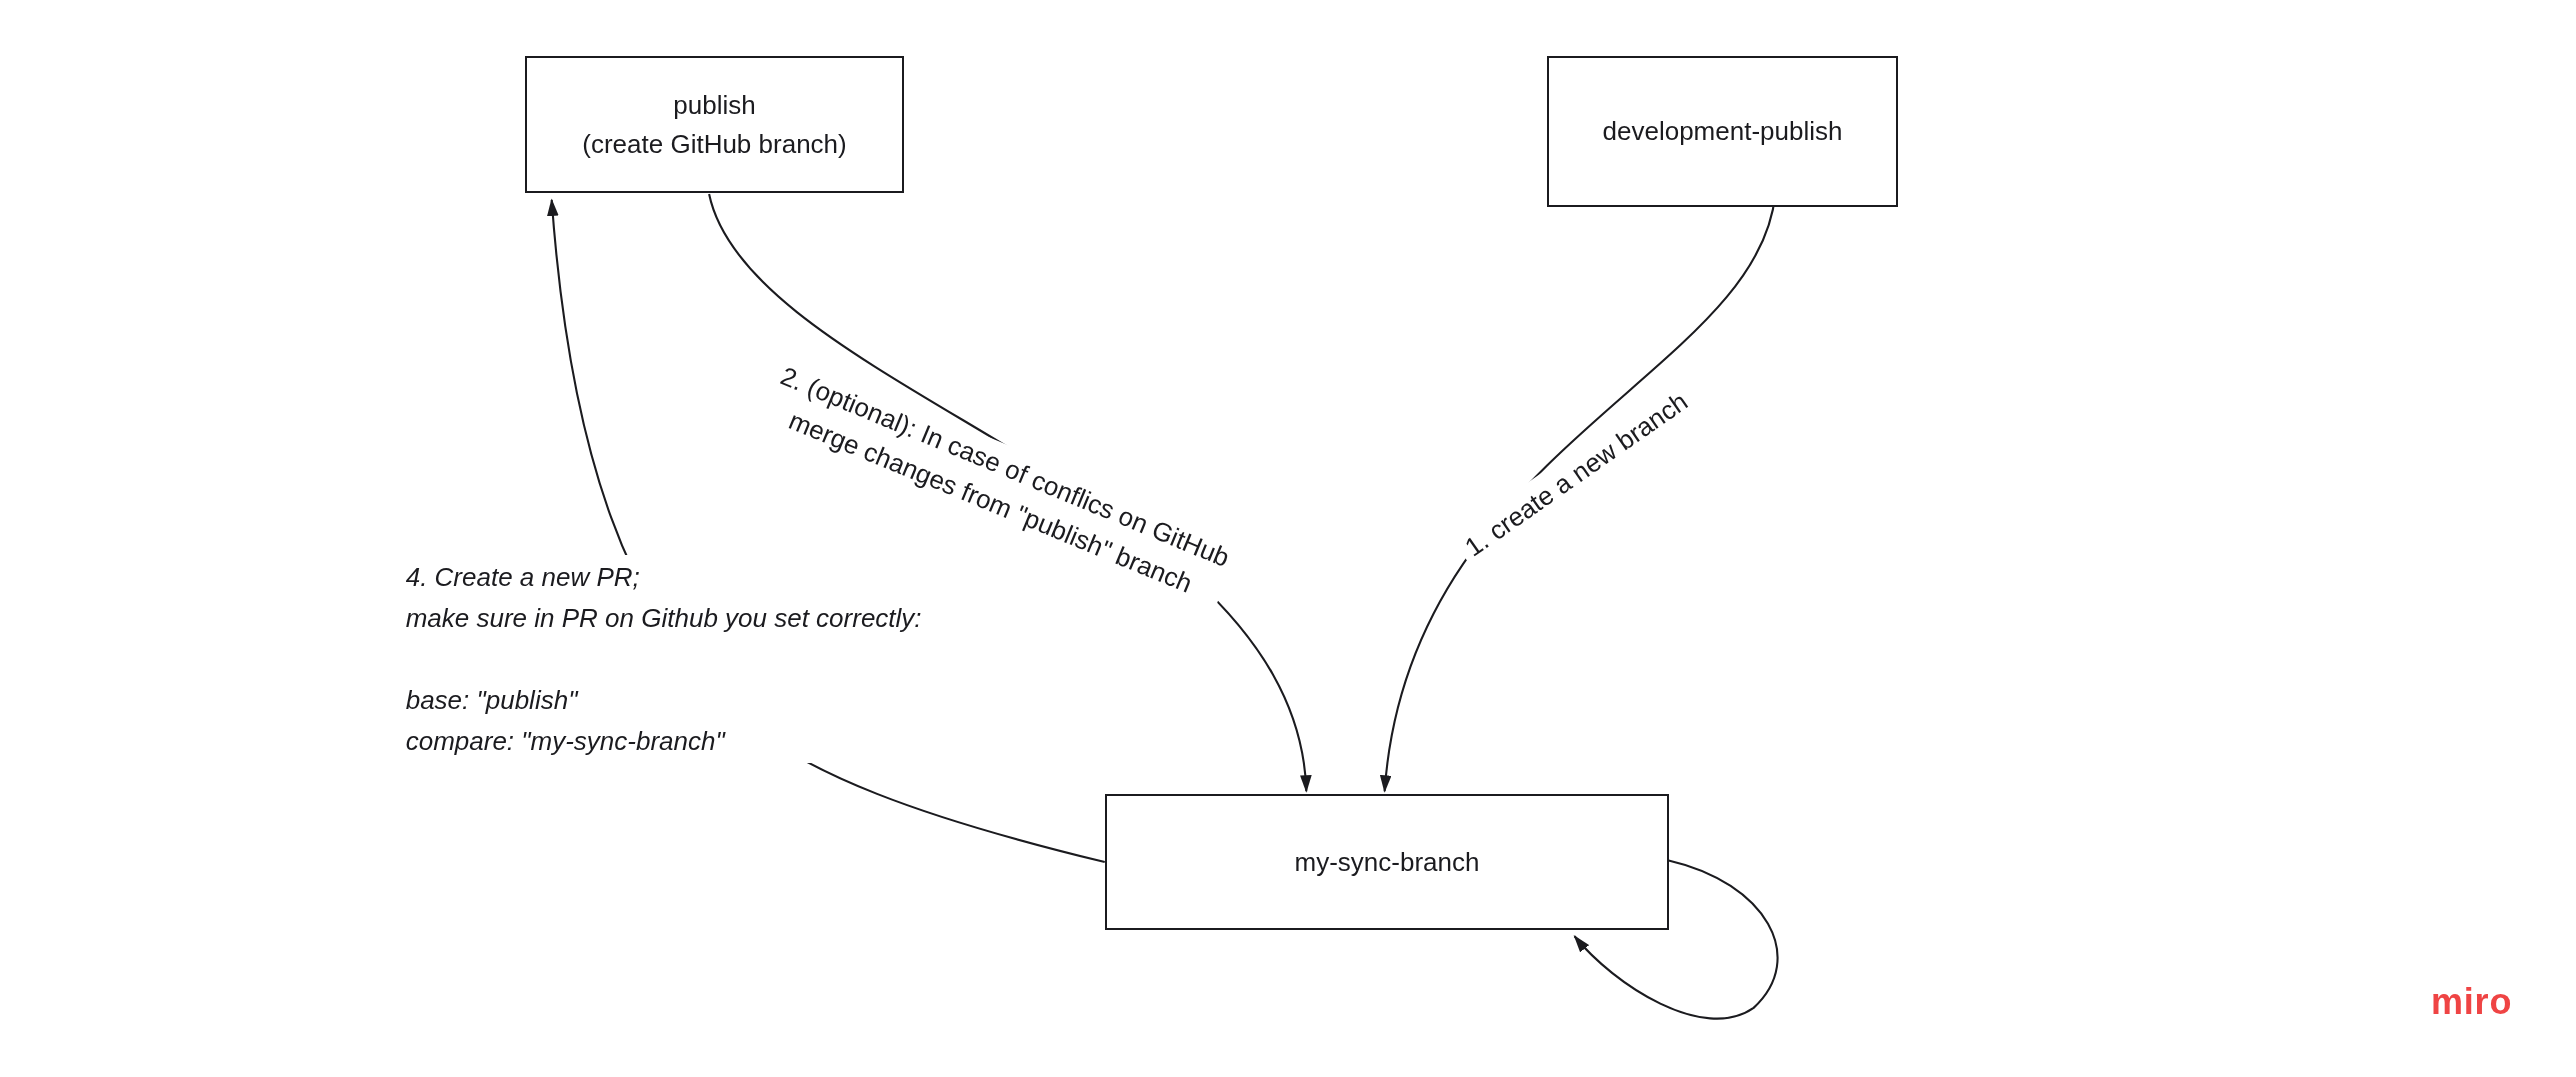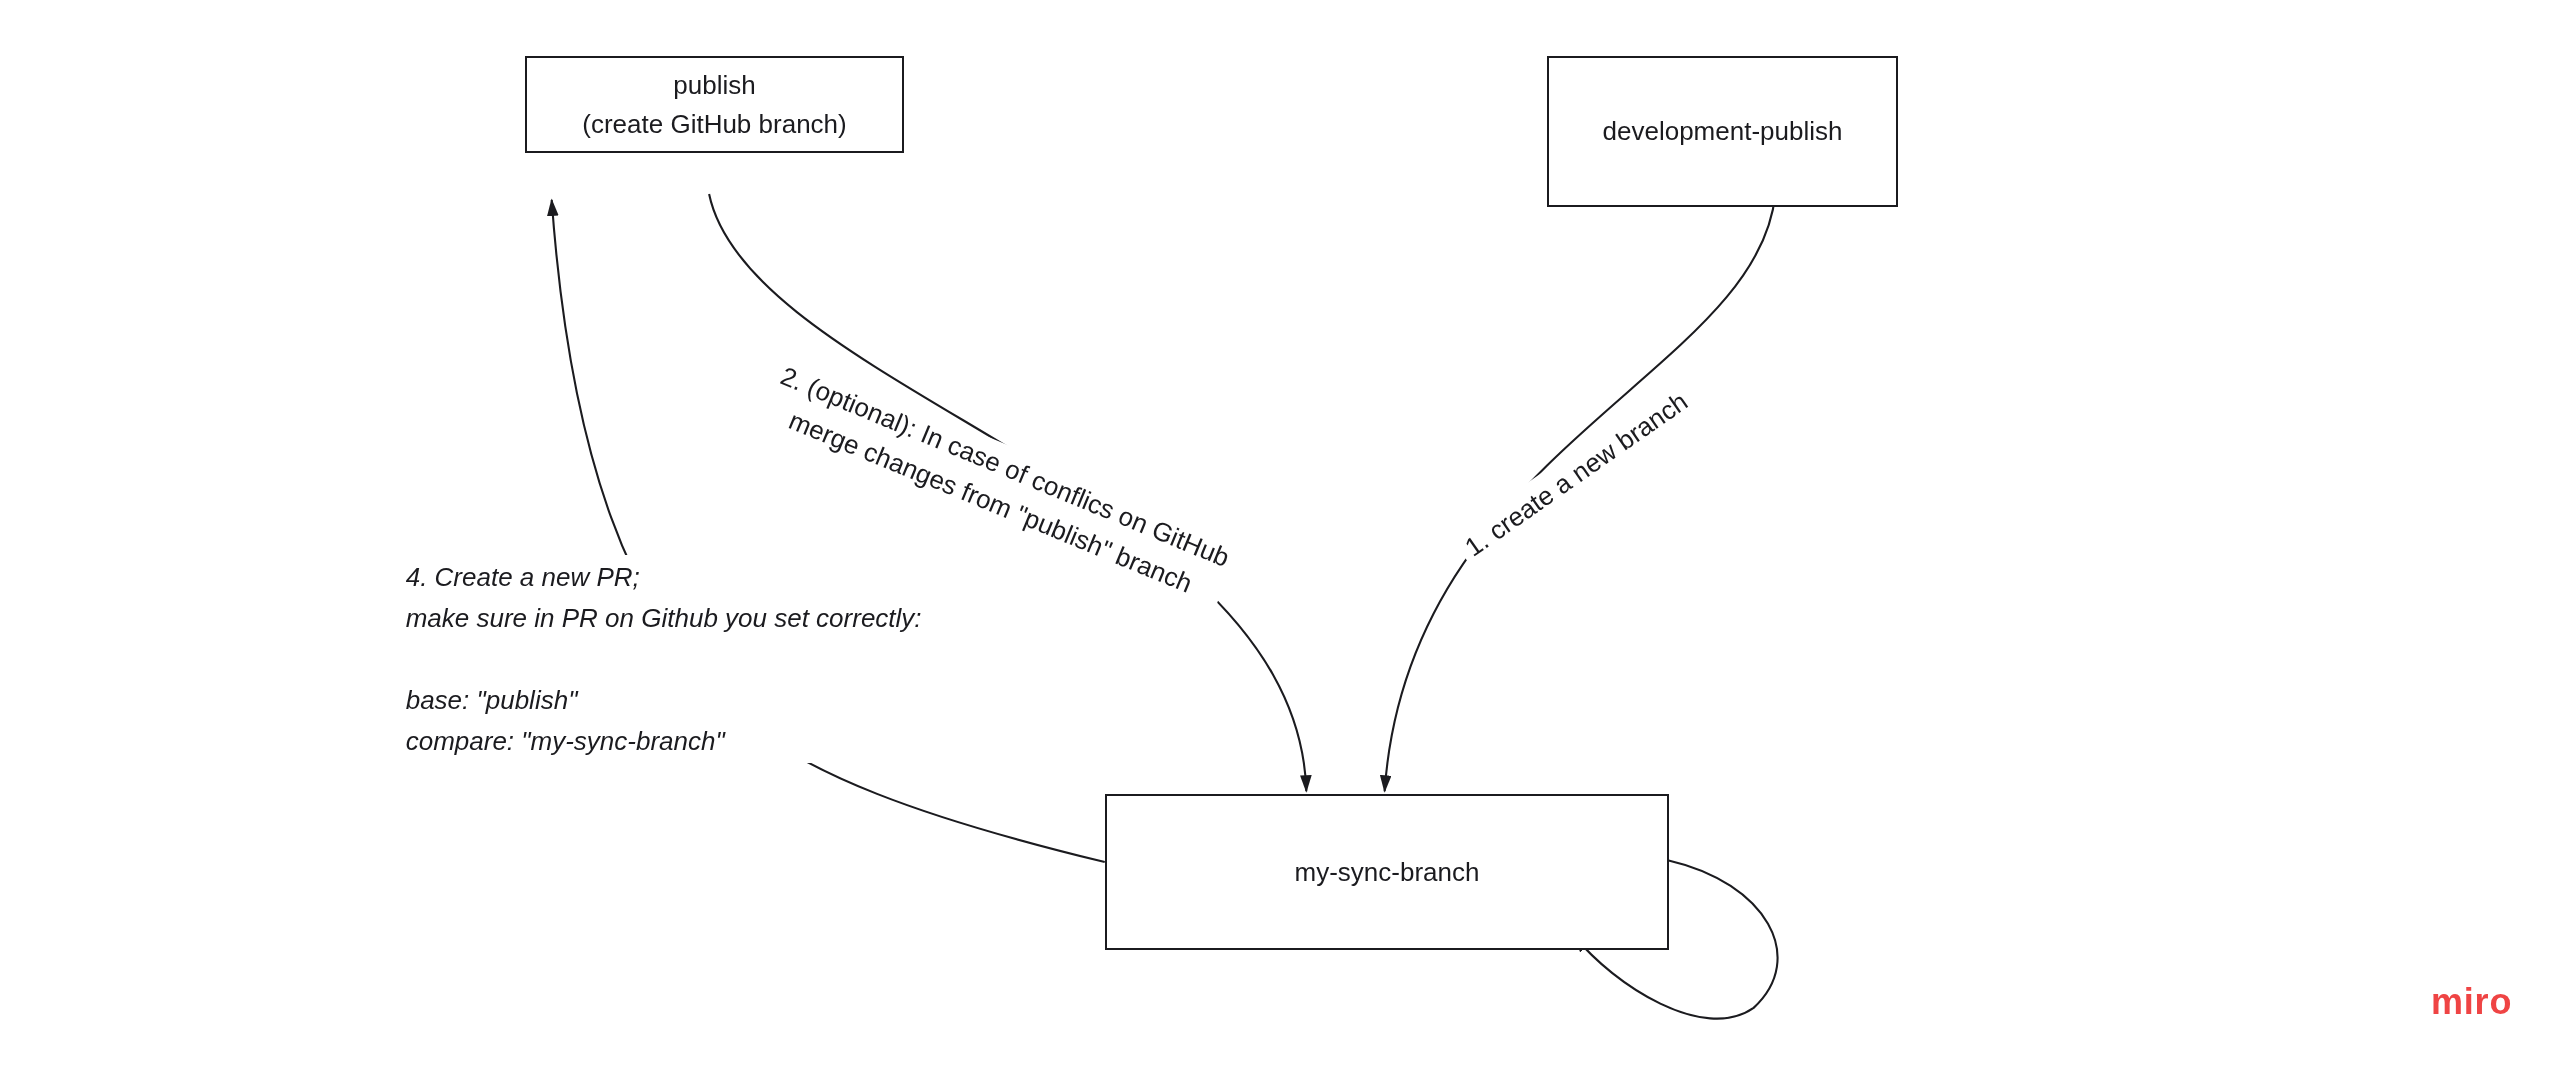--- a/index.html
+++ b/index.html
@@ -25,23 +25,23 @@
     border: 2.5px solid #1b1b1f;
     display: flex;
     flex-direction: column;
     align-items: center;
     justify-content: center;
     text-align: center;
     font-size: 26px;
     line-height: 39px;
     z-index: 3;
   }
-  .node-publish        { left: 525px;  top: 56px;  width: 379px; height: 97px; }
+  .node-publish        { left: 525px;  top: 56px;  width: 379px; height: 137px; }
   .node-dev-publish    { left: 1547px; top: 56px;  width: 351px; height: 151px; }
-  .node-my-sync-branch { left: 1105px; top: 794px; width: 564px; height: 156px; }
+  .node-my-sync-branch { left: 1105px; top: 794px; width: 564px; height: 136px; }
 
   .edge-label {
     position: absolute;
     background: #ffffff;
     font-size: 26px;
     line-height: 38px;
     white-space: nowrap;
     z-index: 2;
     padding: 1.7px 6.7px;
   }

